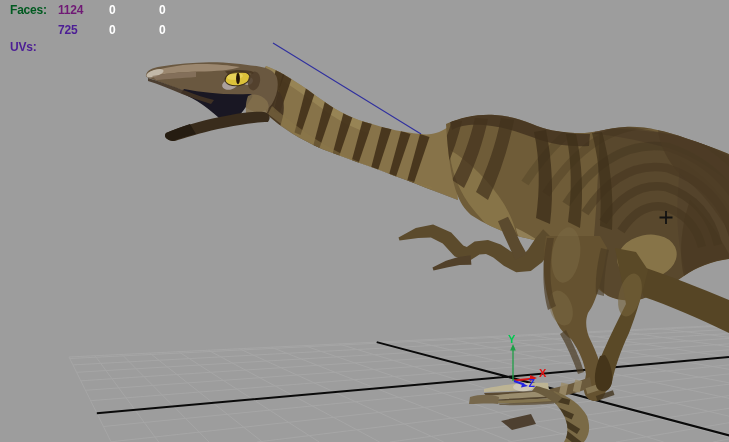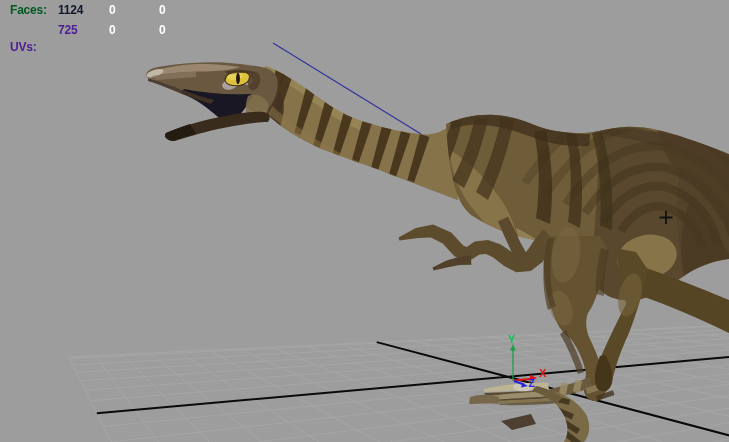--- a/index.html
+++ b/index.html
@@ -121,18 +121,18 @@
   <path d="M514,380.5 L534,378.5" stroke="#d61616" stroke-width="2"></path>
   <path d="M537,378 l-7,-3 l0,6 Z" fill="#d61616"></path>
   <path d="M514,381 L524,384.5" stroke="#2424e0" stroke-width="2"></path>
   <path d="M528,386 l-5.5,-3 l-1.5,4.5 Z" fill="#2424e0"></path>
   <path d="M666,211 L666,224 M659.5,217.5 L672.5,217.5" stroke="#111" stroke-width="1.8"></path>
   <text x="508" y="343" font-family="Liberation Sans, sans-serif" font-size="11" font-weight="bold" fill="#00c94f">Y</text>
   <text x="539" y="377" font-family="Liberation Sans, sans-serif" font-size="11" font-weight="bold" fill="#e01414">X</text>
   <text x="528.5" y="387" font-family="Liberation Sans, sans-serif" font-size="10.5" font-weight="bold" fill="#2424e6">Z</text>
 </svg>
 <div class="hud" style="left:10px;top:3px;color:#005a20">Faces:</div>
-<div class="hud" style="left:58px;top:3px;color:#0f172a">1124</div>
+<div class="hud" style="left:58px;top:3px;color:#701a75">1124</div>
 <div class="hud" style="left:109px;top:3px;color:#fff">0</div>
 <div class="hud" style="left:159px;top:3px;color:#fff">0</div>
 <div class="hud" style="left:10px;top:40px;color:#4c1d95">UVs:</div>
 <div class="hud" style="left:58px;top:23px;color:#4c1d95">725</div>
 <div class="hud" style="left:109px;top:23px;color:#fff">0</div>
 <div class="hud" style="left:159px;top:23px;color:#fff">0</div>
 </body></html>

